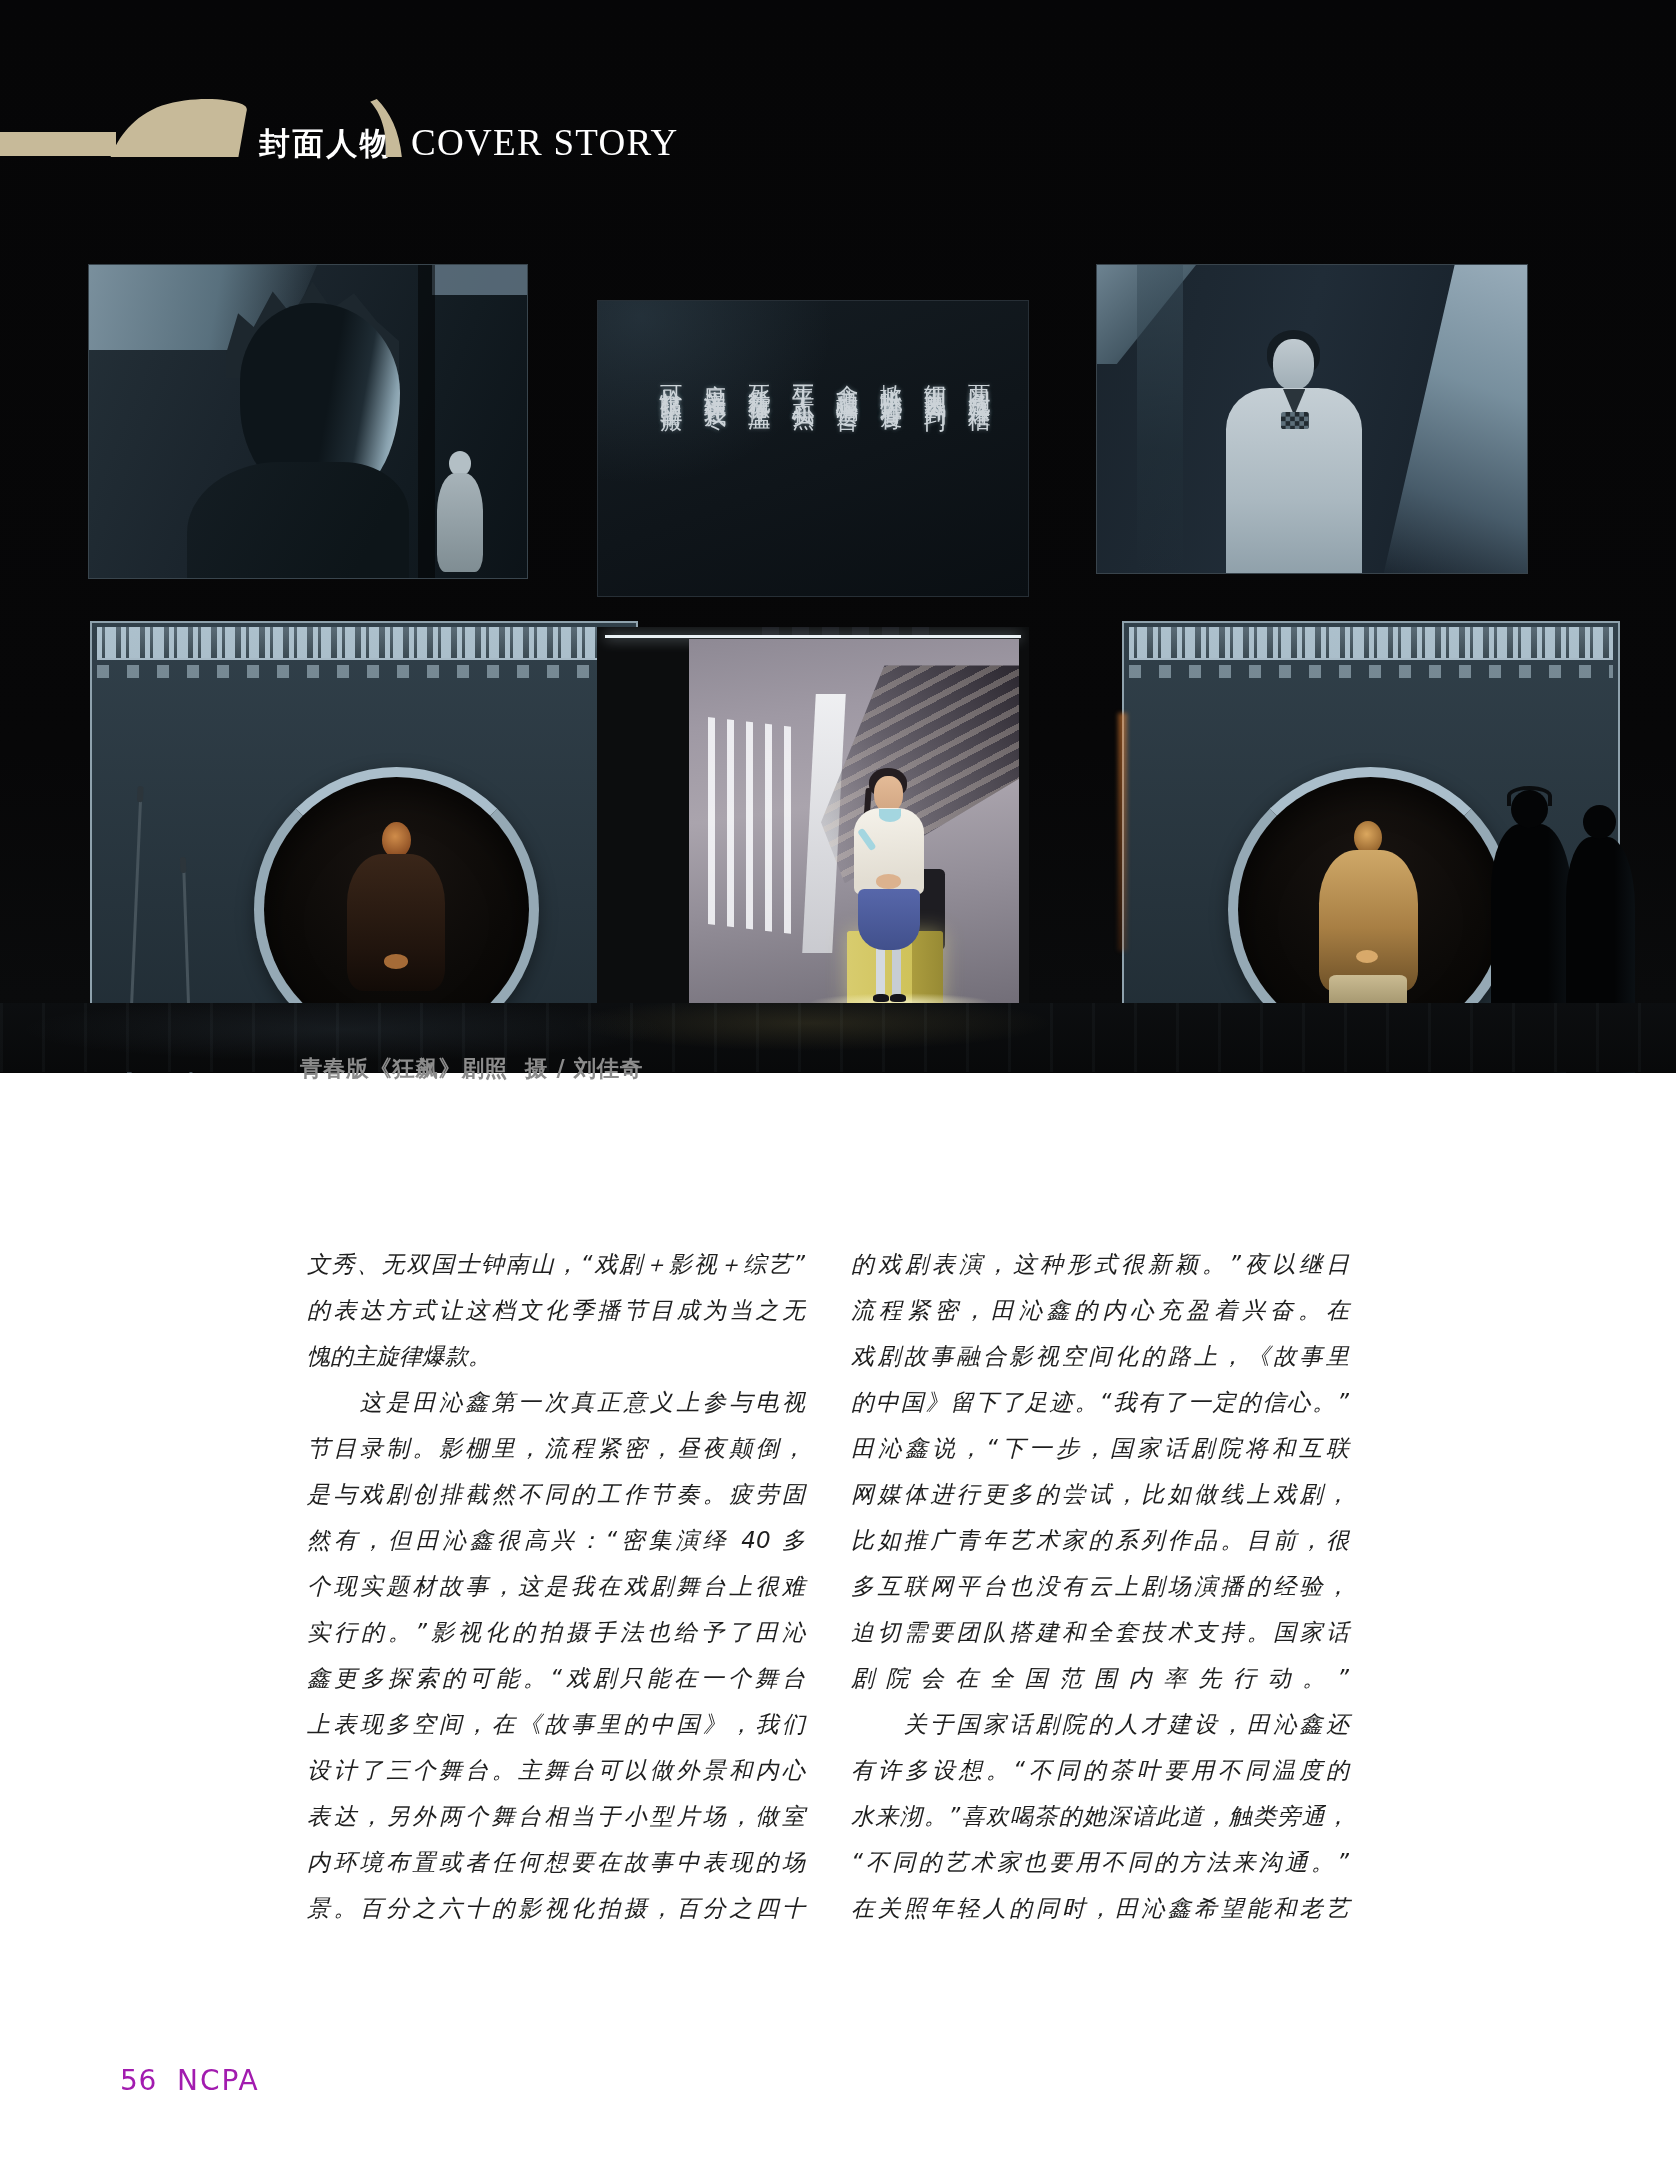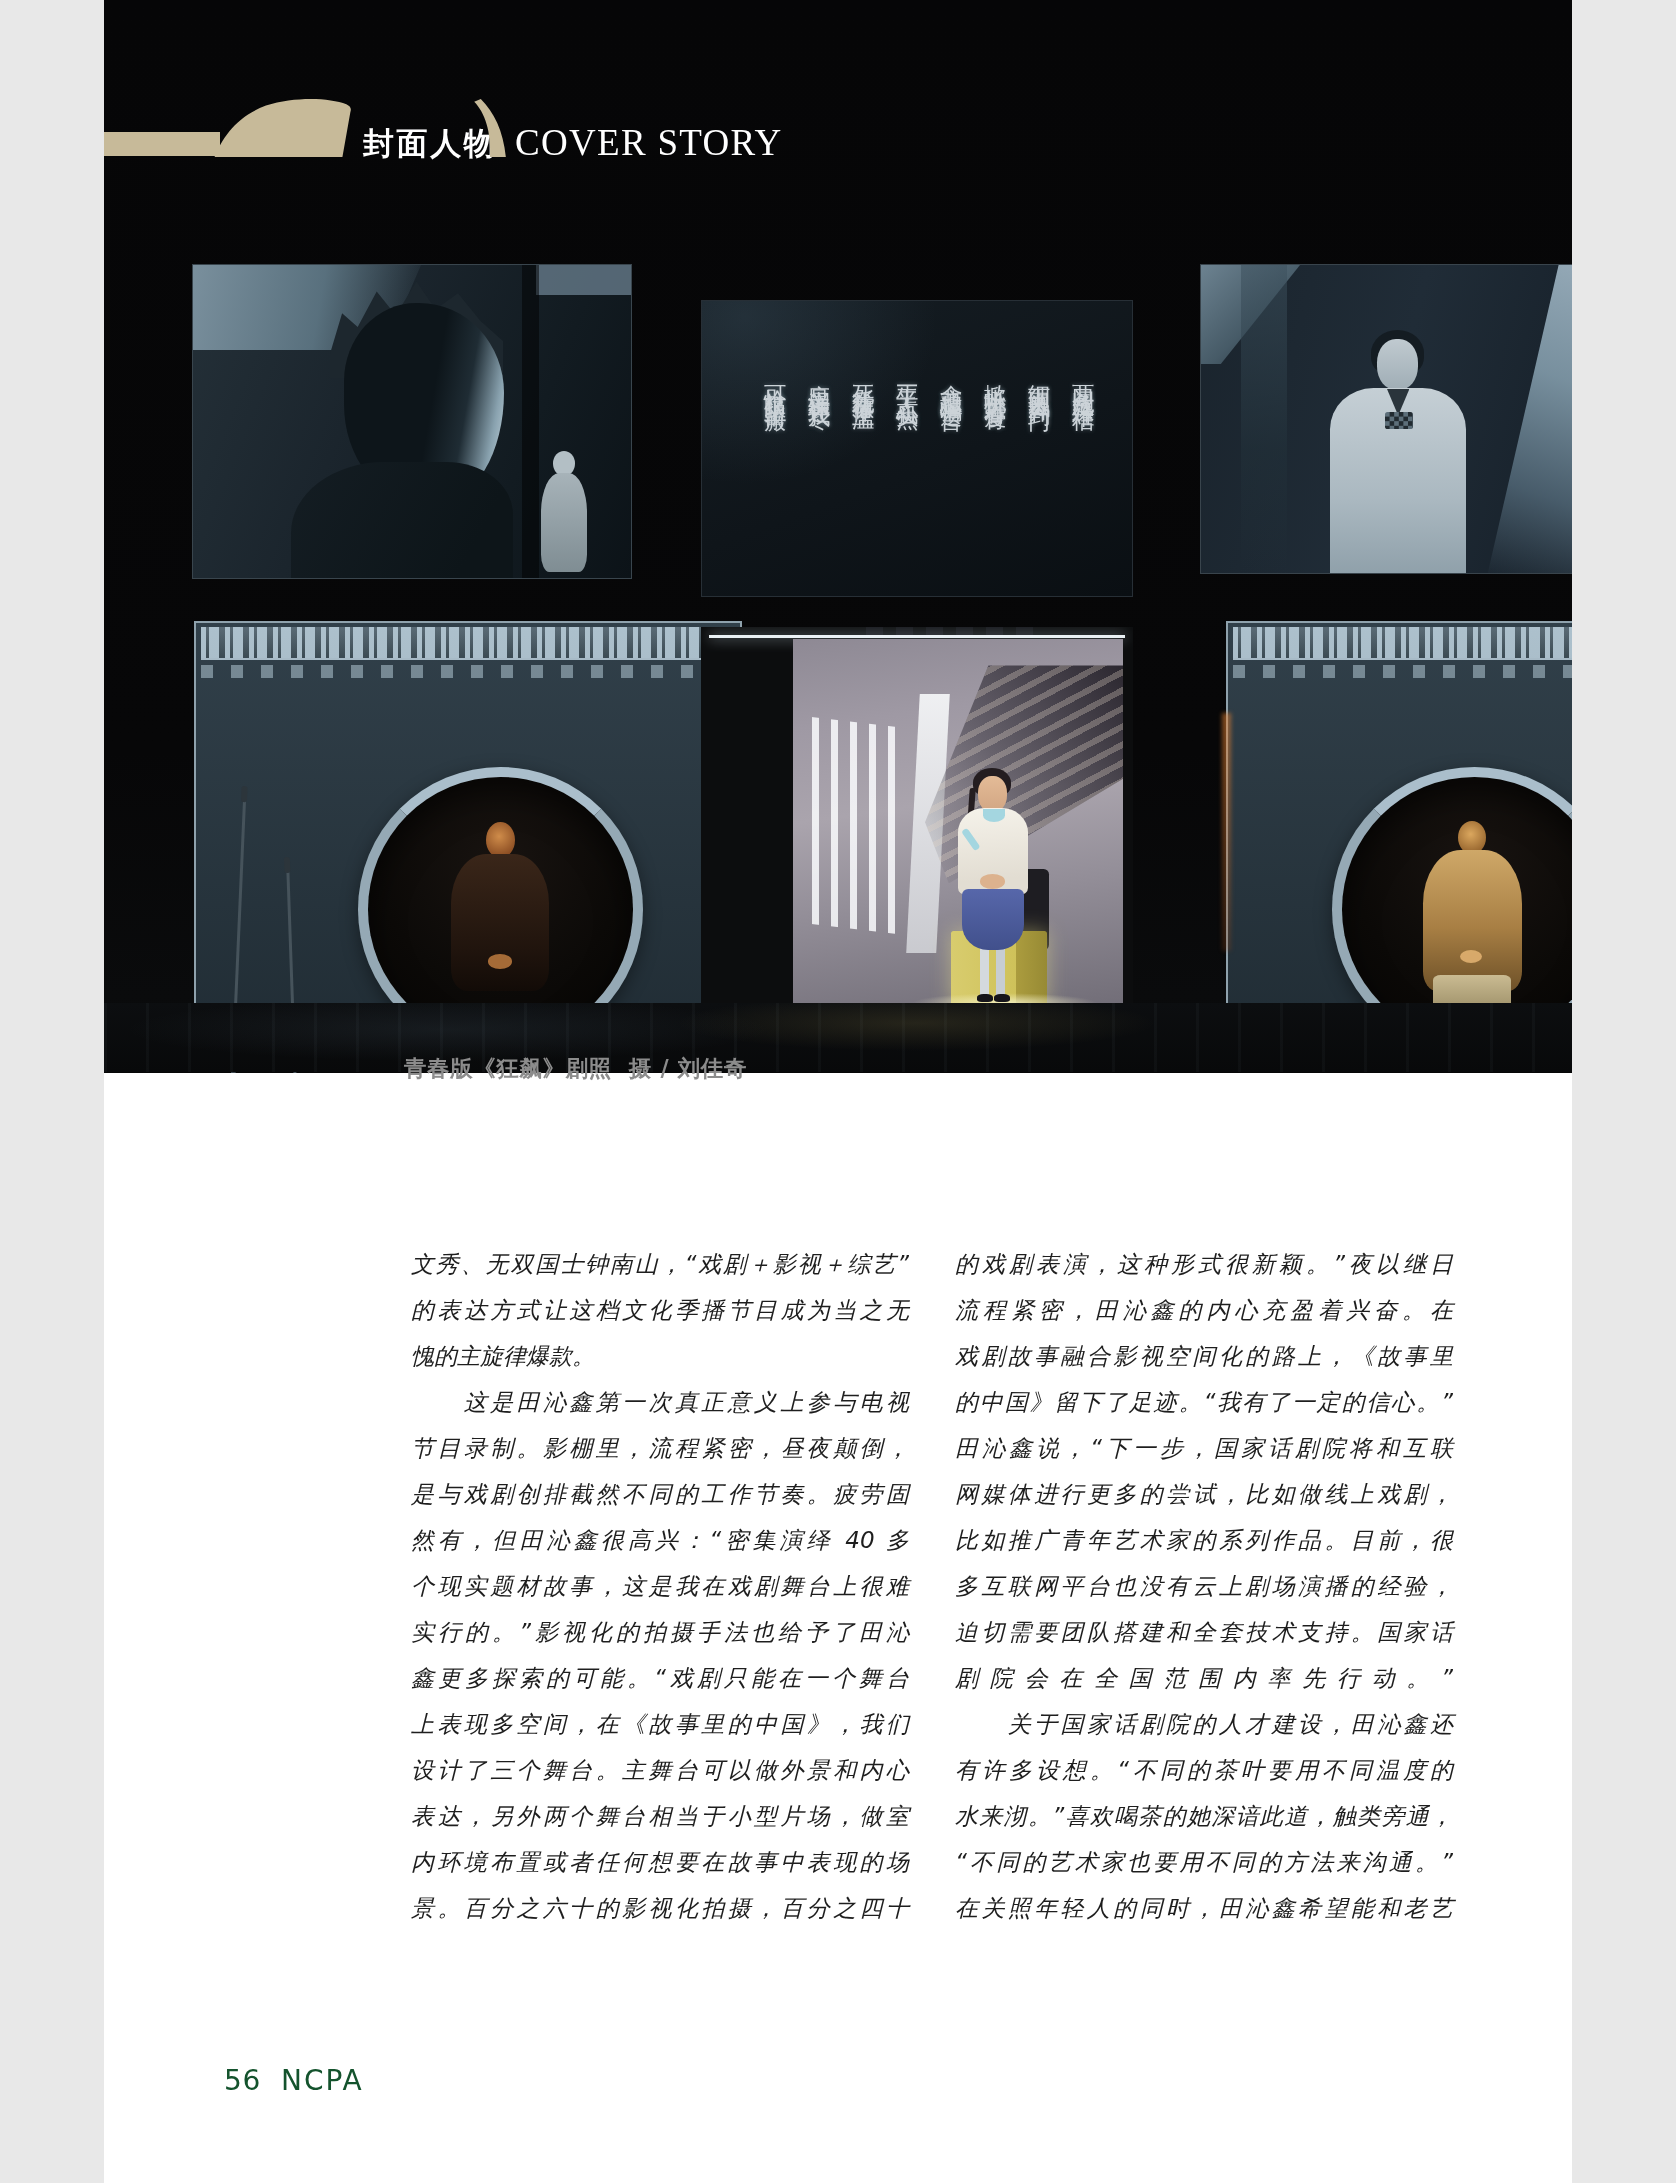--- a/index.html
+++ b/index.html
@@ -3,21 +3,21 @@
 <meta charset="utf-8">
 <style>
   :root{
     --accent:#c7ba99;
     --ink:#1e1e1e;
     --caption:#8c8c8c;
   }
   *{box-sizing:border-box;}
   html,body{margin:0;padding:0;background:#e8e8e8;}
   .page{
-    position:relative;width:1468px;height:2183px;margin:0 auto;
+    position:relative;width:1676px;height:2183px;margin:0 auto;
     background:#ffffff;overflow:hidden;
     font-family:"DejaVu Sans","Liberation Sans",sans-serif;
   }
 
   
   .photo{
     position:absolute;left:0;top:0;width:1676px;height:1073px;
     background:linear-gradient(180deg,#060607 0%,#070708 70%,#0a0b0c 93%,#060606 100%);
     overflow:hidden;
   }
@@ -257,21 +257,21 @@
   }
   .article{
     position:absolute;left:307px;top:1241px;width:1044px;
     display:flex;gap:46px;color:var(--ink);
   }
   .col{width:498px;font-size:23px;line-height:46px;font-style:italic;}
   .line{white-space:pre;text-align:justify;text-align-last:justify;}
   .line.short{text-align-last:left;}
   .footer{
     position:absolute;left:120px;top:2064px;
-    font-size:28px;color:#14532d;letter-spacing:0.7px;display:flex;align-items:baseline;
+    font-size:28px;color:#a21caf;letter-spacing:0.7px;display:flex;align-items:baseline;
   }
   .footer .mag{margin-left:20px;letter-spacing:2px;}
 </style>
 </head>
 <body>
 
 <div class="page">
 
   <div class="photo">
 

